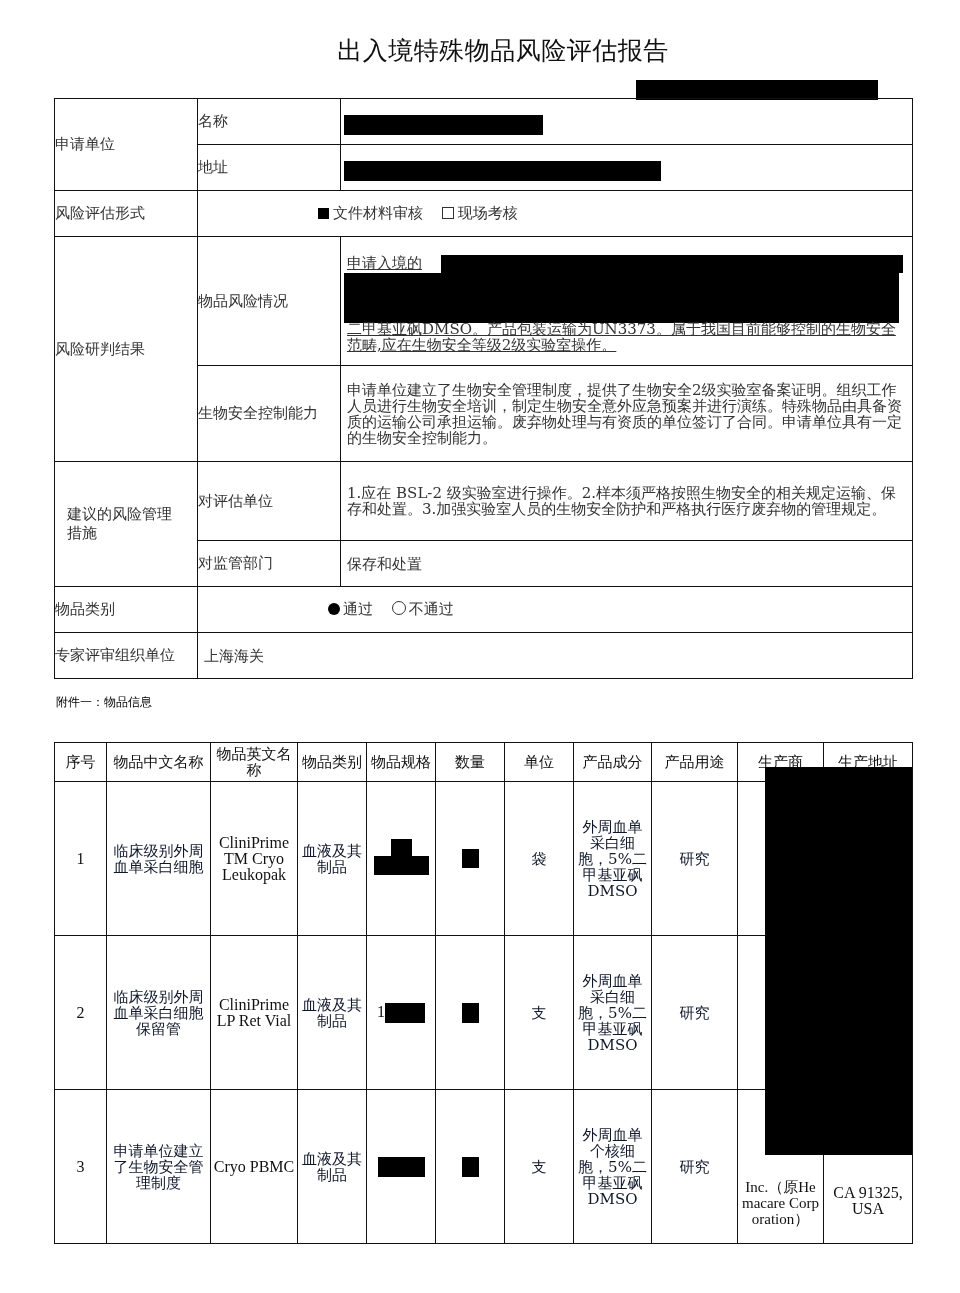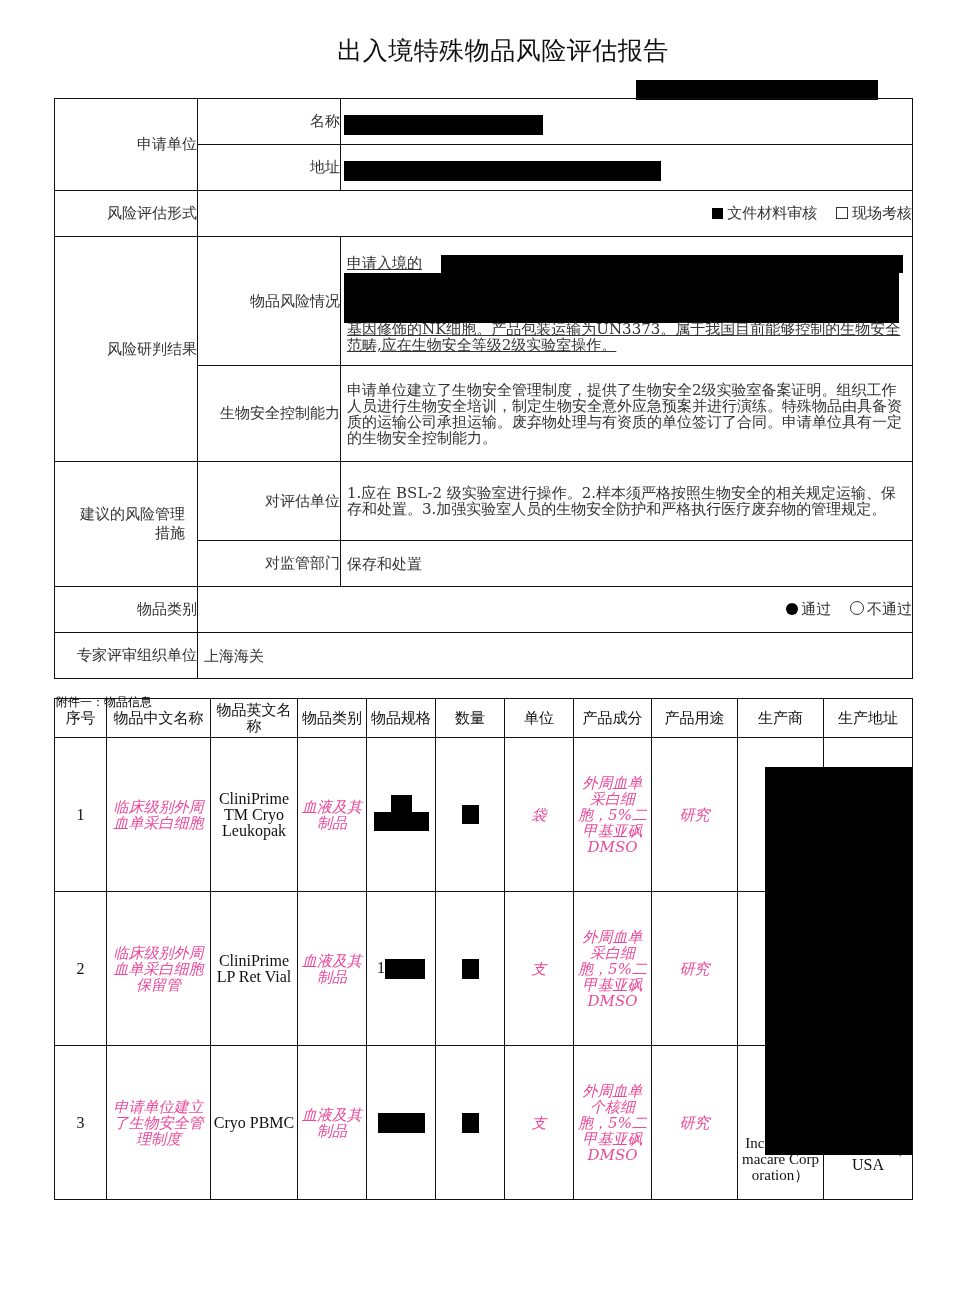--- a/index.html
+++ b/index.html
@@ -3,31 +3,31 @@
 <meta charset="utf-8">
 <style>
   html, body { margin: 0; padding: 0; background: #ffffff; }
   body { width: 960px; height: 1293px; position: relative; font-family: "DejaVu Serif", "Liberation Serif", serif; color: #222; overflow: hidden; }
   .title { position: absolute; left: 0; width: 1006px; top: 34px; text-align: center; font-size: 25px; color: #111; letter-spacing: 0.5px; font-family: "DejaVu Sans", sans-serif; }
   .redact { background: #000; position: absolute; }
   .redact-top { left: 636px; top: 80px; width: 242px; height: 20px; }
 
   table.main { position: absolute; left: 54px; top: 98px; width: 858px; border-collapse: collapse; table-layout: fixed; }
   table.main td { border: 1.5px solid #111; font-size: 15px; color: #333; padding: 0; vertical-align: middle; }
-  .lbl { text-align: right; }
+  .lbl { text-align: left; }
   .txt { padding: 4px 6px !important; line-height: 16px; font-size: 14.5px; text-align: left; }
   .cell-rel { position: relative; text-decoration: underline; }
   .inline-redact { display: inline-block; background: #000; vertical-align: middle; }
 
   .appendix-title { position: absolute; left: 56px; top: 694px; font-size: 12px; color: #000000; font-family: "DejaVu Sans", sans-serif; }
 
-  table.items { position: absolute; left: 54px; top: 698px; width: 858px; border-collapse: collapse; table-layout: fixed; }
+  table.items { position: absolute; left: 54px; top: 742px; width: 858px; border-collapse: collapse; table-layout: fixed; }
   table.items td, table.items th { border: 1.5px solid #111; font-size: 15px; text-align: center; vertical-align: middle; padding: 0 2px; line-height: 16px; font-weight: normal; color: #222; }
   table.items th { height: 38px; color: #111; }
-  table.items td.cn { color: #ec4899; font-style: italic; }
+  table.items td.cn { color: #0f172a; }
   table.items td.en { color: #111; font-family: "Liberation Serif", serif; font-size: 16px; }
   .item-row { height: 154px; }
   .redact-col { position: absolute; left: 765px; top: 767px; width: 147px; height: 388px; background: #000; }
   .checkbox-filled { display: inline-block; width: 11px; height: 11px; background: #000; vertical-align: -1px; margin-right: 4px; }
   .checkbox-empty { display: inline-block; width: 10px; height: 10px; border: 1px solid #333; vertical-align: -1px; margin-right: 4px; margin-left: 14px; }
   .radio-filled { display: inline-block; width: 12px; height: 12px; border-radius: 50%; background: #000; vertical-align: -1px; margin-right: 3px; }
   .radio-empty { display: inline-block; width: 12px; height: 12px; border-radius: 50%; border: 1px solid #333; vertical-align: -1px; margin-right: 3px; margin-left: 14px; }
 </style>
 </head>
 <body>
@@ -59,21 +59,21 @@
     </td>
   </tr>
   <tr style="height:129px">
     <td class="lbl" rowspan="2">风险研判结果</td>
     <td class="lbl">物品风险情况</td>
     <td class="txt cell-rel" style="vertical-align:top;padding-top:18px !important">
       <div style="position:relative">
         <span>申请入境的</span>
         <span class="inline-redact" style="position:absolute;left:94px;top:0;width:462px;height:18px"></span>
         <div class="inline-redact" style="display:block;width:555px;height:50px;margin-top:2px;margin-left:-3px"></div>
-        <div style="margin-top:-2px">基因修饰的NK细胞。产品包装运输为UN3373。属于我国目前能够控制的生物安全范畴,应在生物安全等级2级实验室操作。</div>
+        <div style="margin-top:-2px">二甲基亚砜DMSO。产品包装运输为UN3373。属于我国目前能够控制的生物安全范畴,应在生物安全等级2级实验室操作。</div>
       </div>
     </td>
   </tr>
   <tr style="height:96px">
     <td class="lbl">生物安全控制能力</td>
     <td class="txt">申请单位建立了生物安全管理制度，提供了生物安全2级实验室备案证明。组织工作人员进行生物安全培训，制定生物安全意外应急预案并进行演练。特殊物品由具备资质的运输公司承担运输。废弃物处理与有资质的单位签订了合同。申请单位具有一定的生物安全控制能力。</td>
   </tr>
   <tr style="height:79px">
     <td class="lbl" rowspan="2" style="padding:0 12px">建议的风险管理措施</td>
     <td class="lbl">对评估单位</td>

